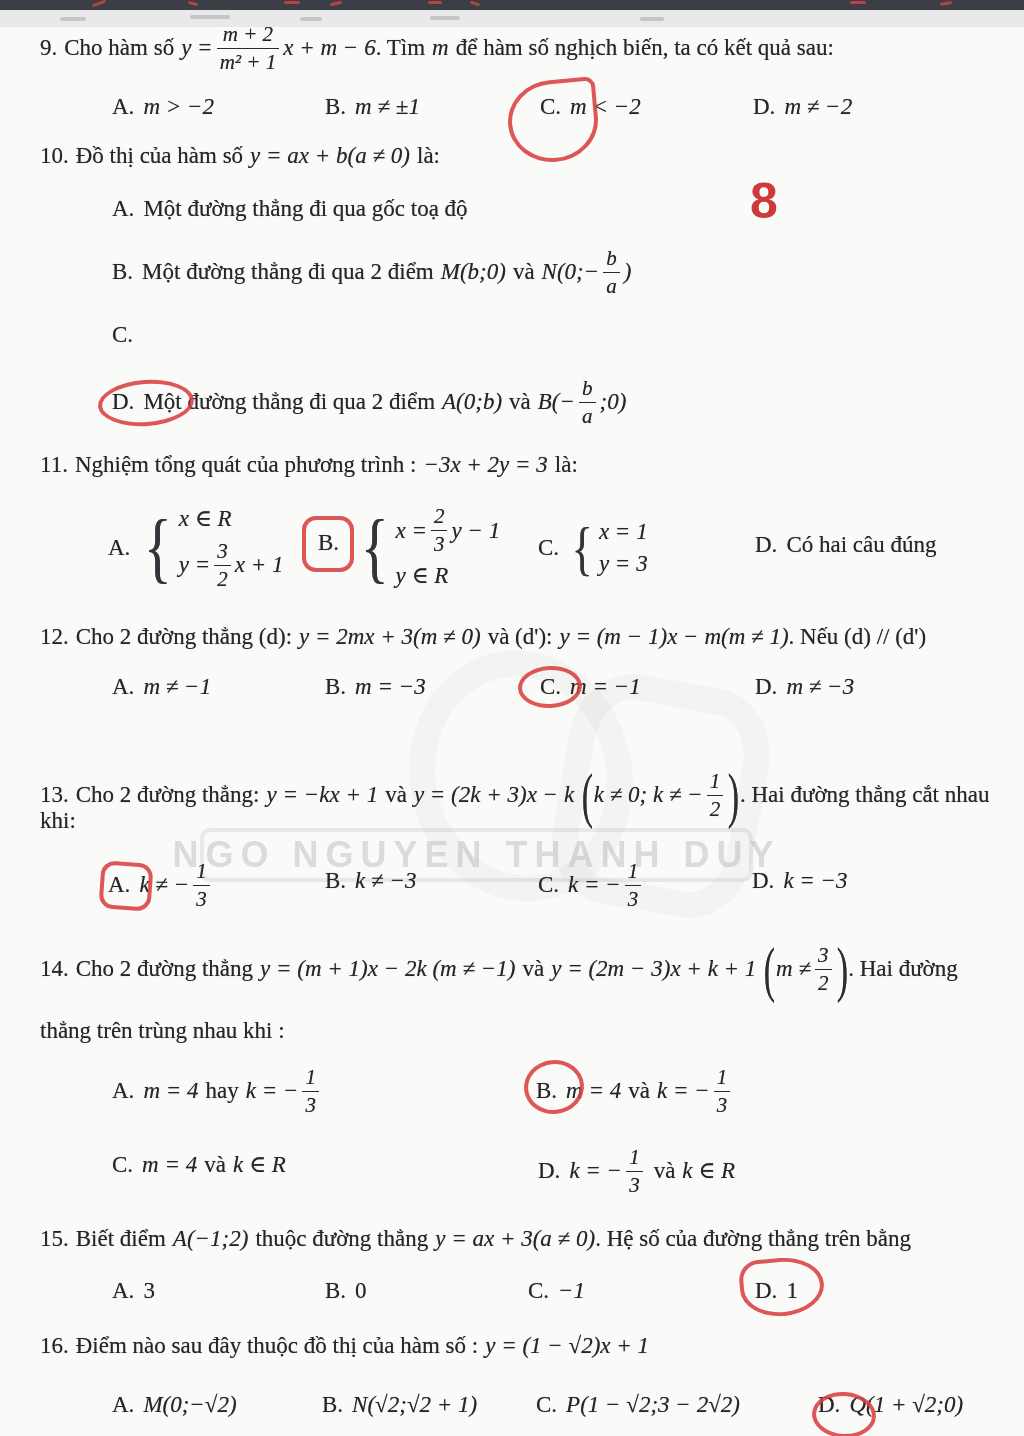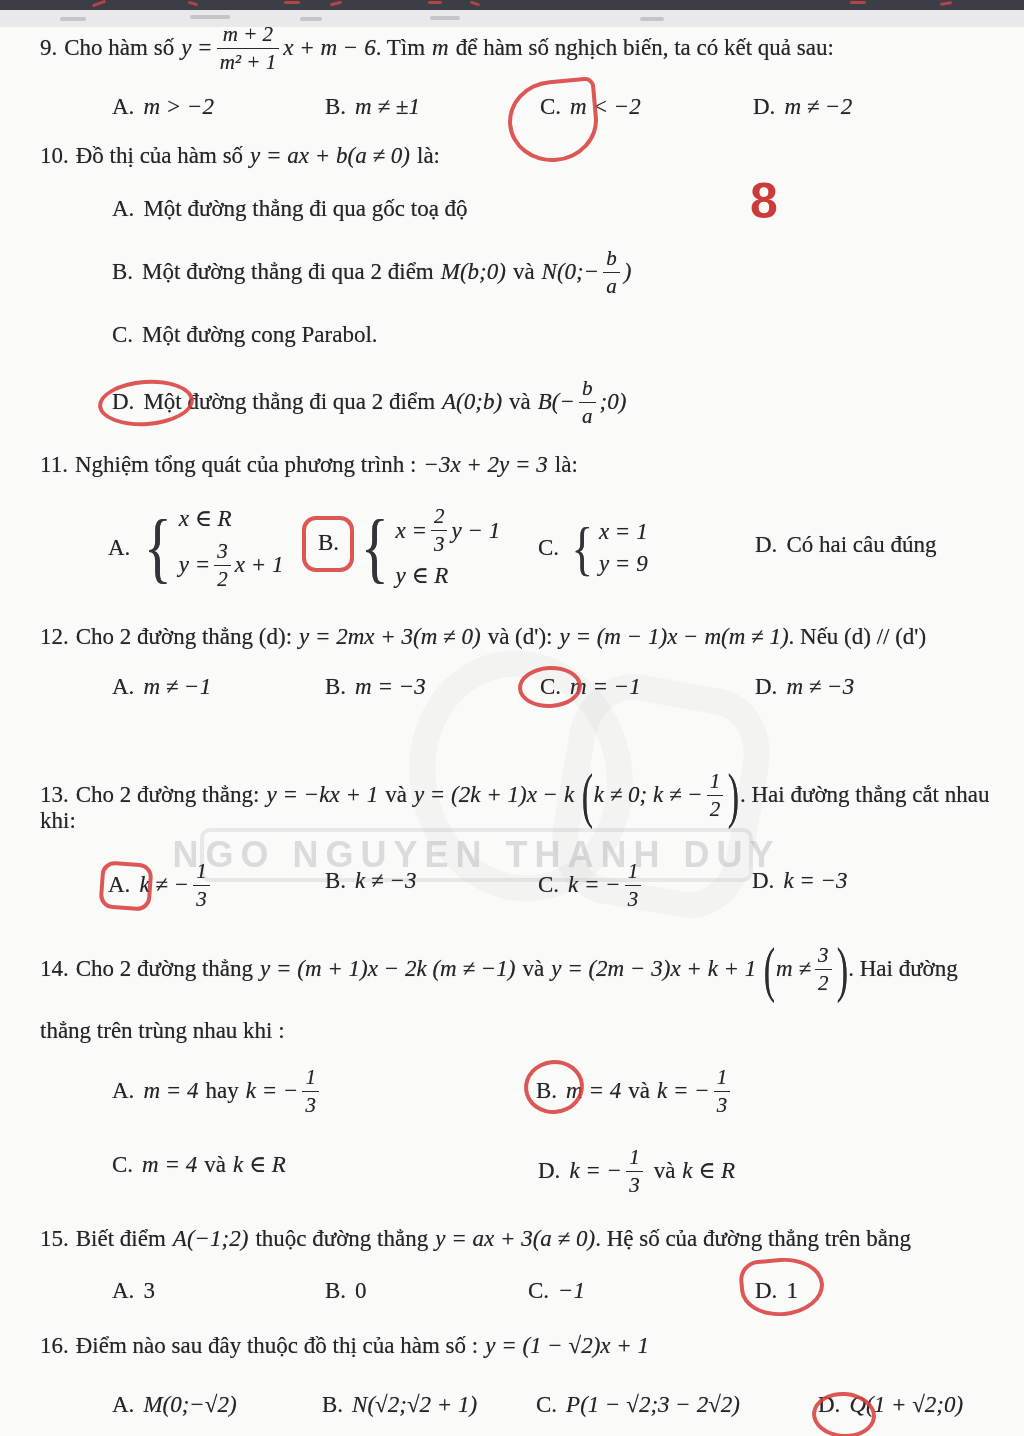--- a/index.html
+++ b/index.html
@@ -142,21 +142,20 @@
     <span class="sp"></span>
   <span class="mi">N(0;−</span>
   <span class="frac mi">
     <span class="num">b</span>
     <span class="den">a</span>
   </span>
   <span class="mi">)</span>
 </div>
 <div class="opt soft" style="left:112px;top:322px;">
   <span class="lbl">C.</span>
-  <span>Một đường cong Parabol.</span>
 </div>
 <div class="opt soft" style="left:112px;top:374px;height:56px;">
   <span class="lbl">D.</span>
   <span>Một đường thẳng đi qua 2 điểm</span>
     <span class="sp"></span>
   <span class="mi">A(0;b)</span>
     <span class="sp"></span>
   <span>và</span>
     <span class="sp"></span>
   <span class="mi">B(−</span>
@@ -212,21 +211,21 @@
       <span class="row mi">y ∈ R</span>
     </span>
   </span>
 </div>
 <div class="opt soft" style="left:538px;top:510px;height:76px;">
   <span class="lbl">C.</span>
   <span class="sys">
     <span class="brc small">{</span>
     <span class="sys-lines" style="gap:5px;">
       <span class="row mi">x = 1</span>
-      <span class="row mi">y = 9</span>
+      <span class="row mi">y = 3</span>
     </span>
   </span>
 </div>
 <div class="opt soft" style="left:755px;top:532px;">
   <span class="lbl">D.</span>
   <span>Có hai câu đúng</span>
 </div>
 <div class="pen squarish" style="left:302px;top:516px;width:52px;height:56px;"></div>
 
 <div class="line soft" style="left:40px;top:620px;height:34px;">
@@ -261,21 +260,21 @@
 
 <div class="line soft" style="left:40px;top:764px;height:62px;">
   <span>13.</span>
     <span class="sp"></span>
   <span>Cho 2 đường thẳng:</span>
     <span class="sp"></span>
   <span class="mi">y = −kx + 1</span>
     <span class="sp"></span>
   <span>và</span>
     <span class="sp"></span>
-  <span class="mi">y = (2k + 1)x − k</span>
+  <span class="mi">y = (2k + 3)x − k</span>
     <span class="sp"></span>
   <span class="bigp">(</span>
   <span class="mi">k ≠ 0; k ≠ −</span>
   <span class="frac mi">
     <span class="num">1</span>
     <span class="den">2</span>
   </span>
   <span class="bigp">)</span>
   <span>. Hai đường thẳng cắt nhau</span>
 </div>

